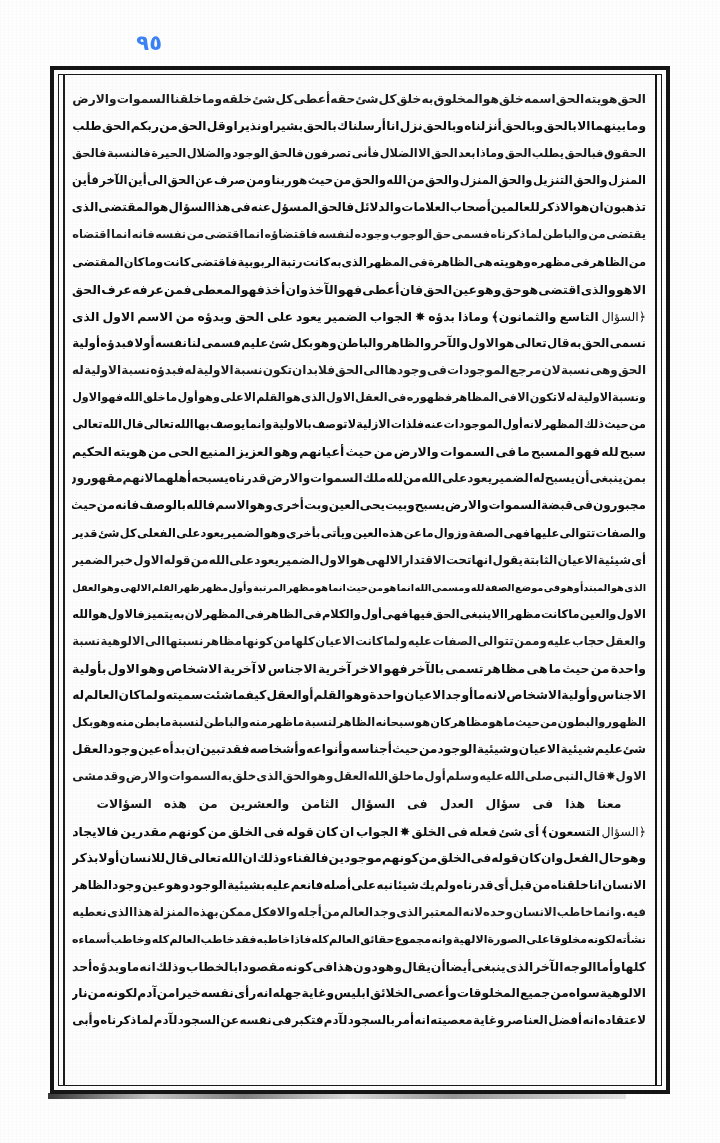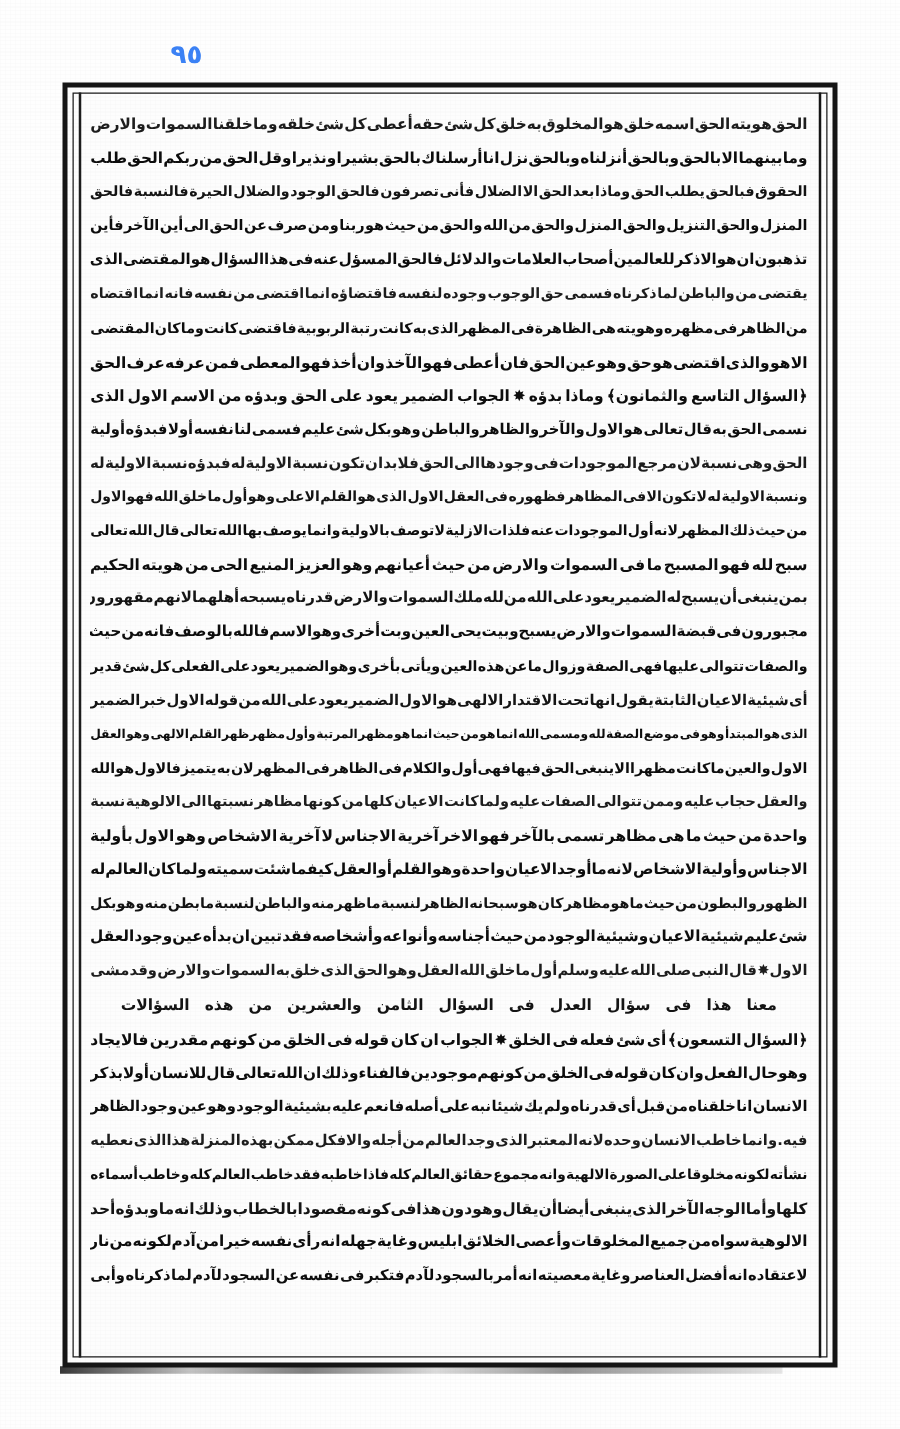--- a/index.html
+++ b/index.html
@@ -136,21 +136,21 @@
     align-items: baseline;
     width: 100%;
   }
   .line .w { display: inline-block; }
 
   
   .line.center > .ln { justify-content: center; gap: 6px; }
   .line.center .w { margin: 0 3px; }
 
   
-  .heading .w:first-child { font-weight: 700; }
+  .heading .w:first-child { font-weight: 400; }
 
   
   .line:nth-child(3n)   { opacity: .97; }
   .line:nth-child(5n+1) { opacity: .93; }
   .line:nth-child(7n+2) { opacity: 1; }
 
   
   .text-block::before {
     content: "";
     position: absolute;

